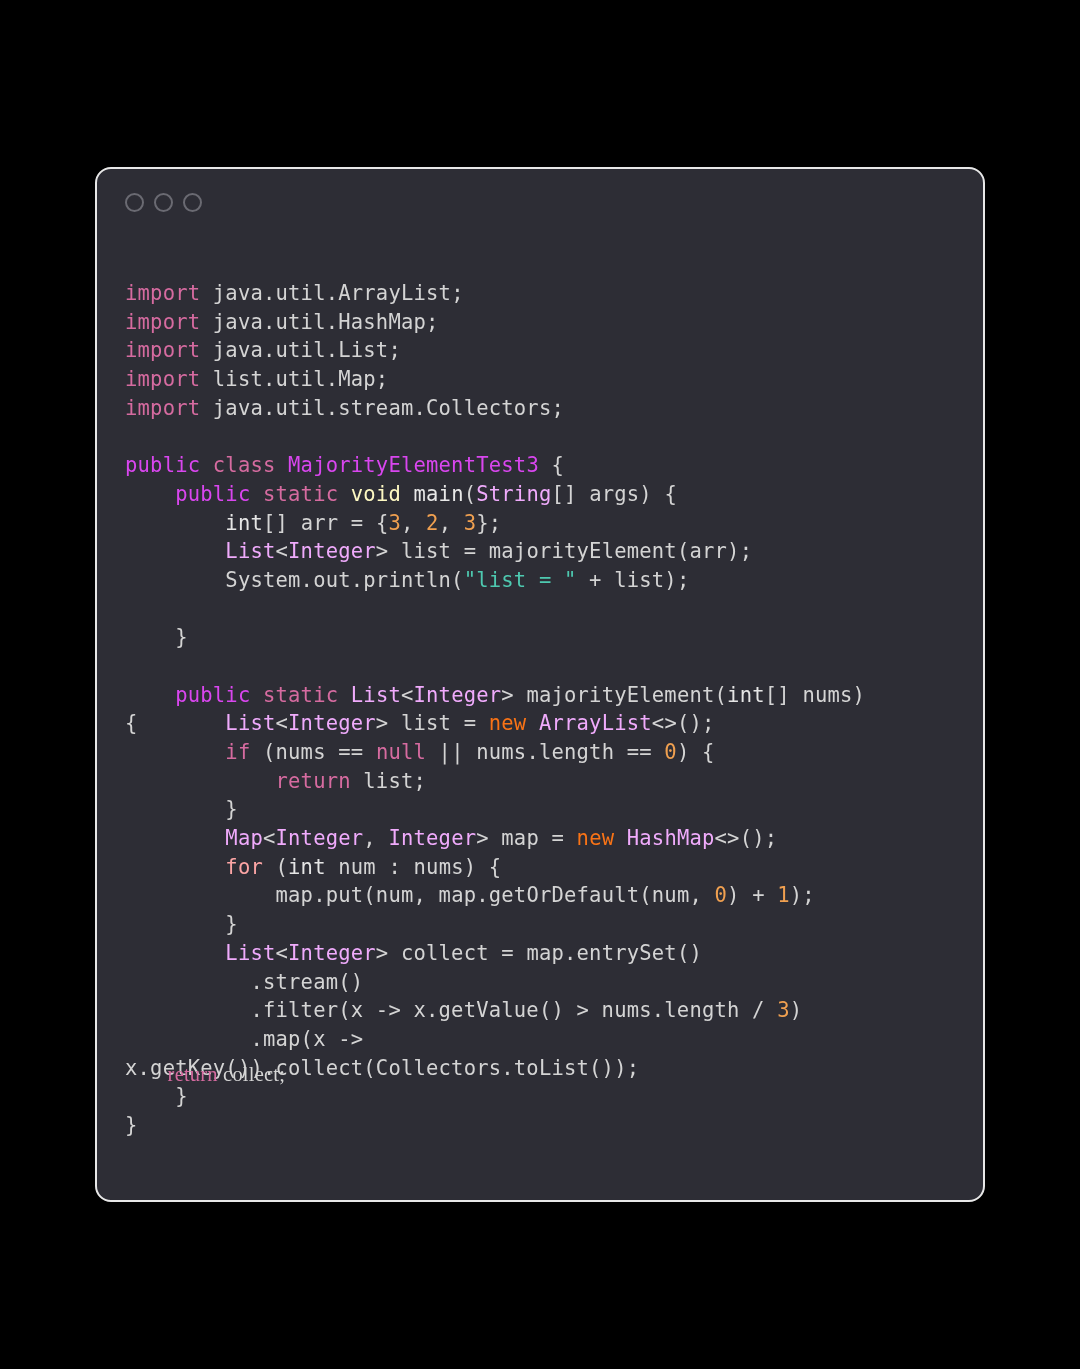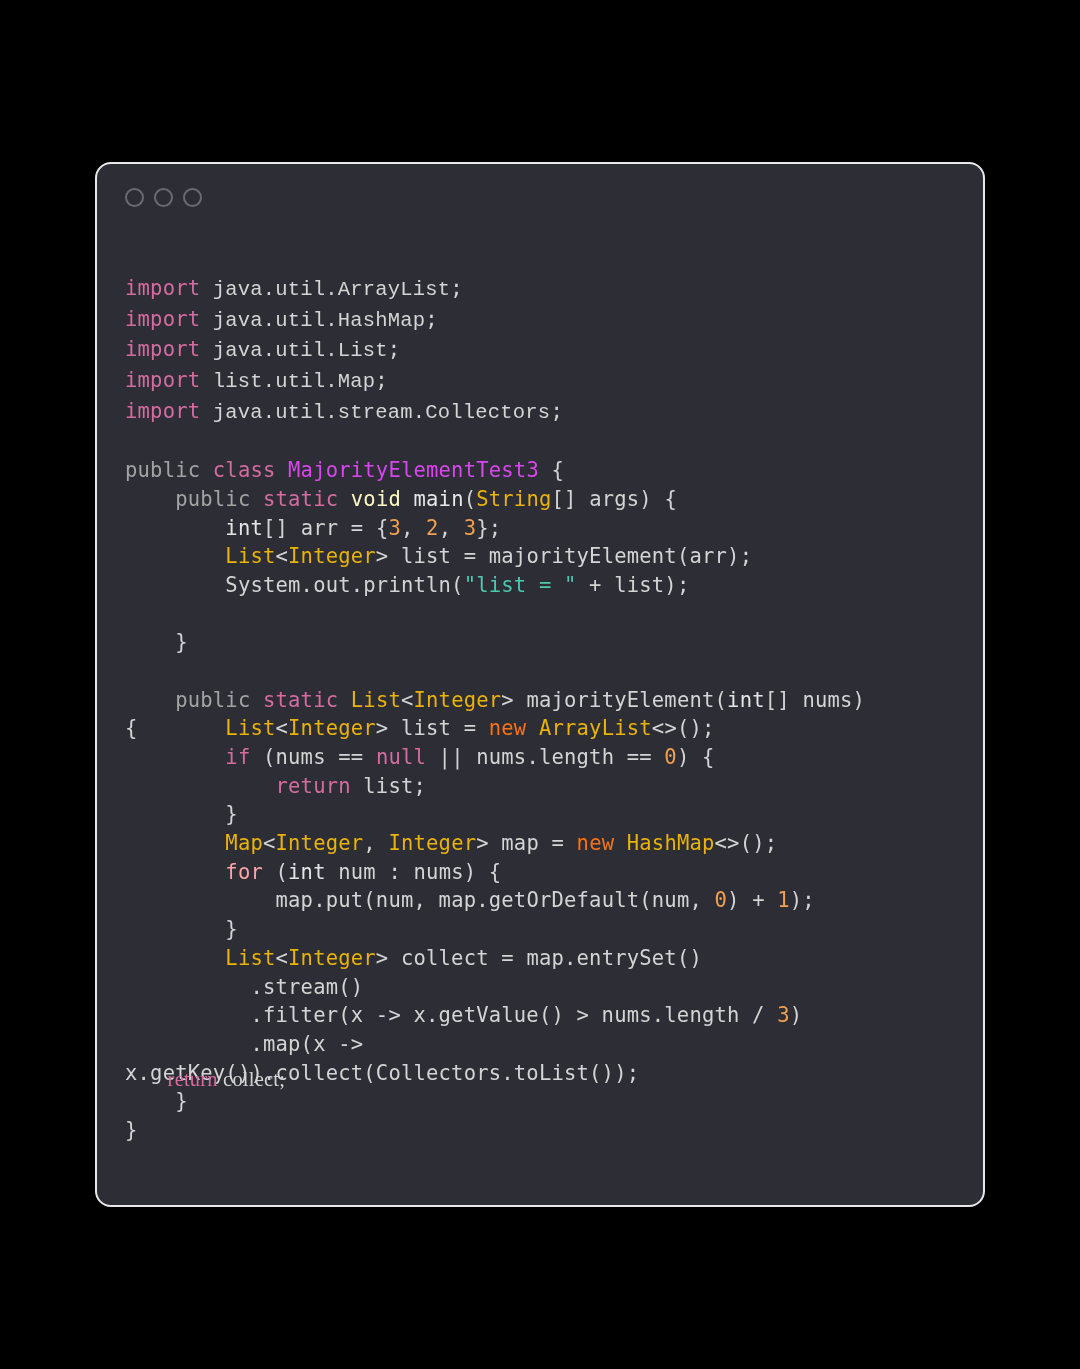--- a/index.html
+++ b/index.html
@@ -44,37 +44,37 @@
     .code-area {
       padding: 30px 28px 60px 28px;
       font-size: 20.5px;
       line-height: 1.4;
       color: #d4d4d4;
       white-space: pre;
       letter-spacing: 0.2px;
     }
     
     .kw-import { color: #d66ba0; }
-    .kw-public { color: #a3a3a3; }
+    .kw-public { color: #d946ef; }
     .kw-class { color: #d66ba0; }
     .kw-static { color: #d66ba0; }
     .kw-void { color: #fef9c3; }
     .kw-int { color: #e5e5e5; }
     .kw-new { color: #f97316; }
     .kw-if { color: #d66ba0; }
     .kw-return { color: #d66ba0; }
     .kw-for { color: #fca5a5; }
     .kw-null { color: #d66ba0; }
     
-    .type { color: #eab308; }
+    .type { color: #f0abfc; }
     .classname { color: #d946ef; }
     .method { color: #e8e8e8; text-align: center; }
     .str { color: #4ec9b0; }
     .num { color: #f0a050; }
-    .pkg { color: #d4d4d4; font-family: Liberation Mono, monospace; }
+    .pkg { color: #d4d4d4; }
     
     
     .overlap-container {
       position: relative;
       display: inline-block;
     }
     .overlap-under {
       position: relative;
     }
     .overlap-over {

